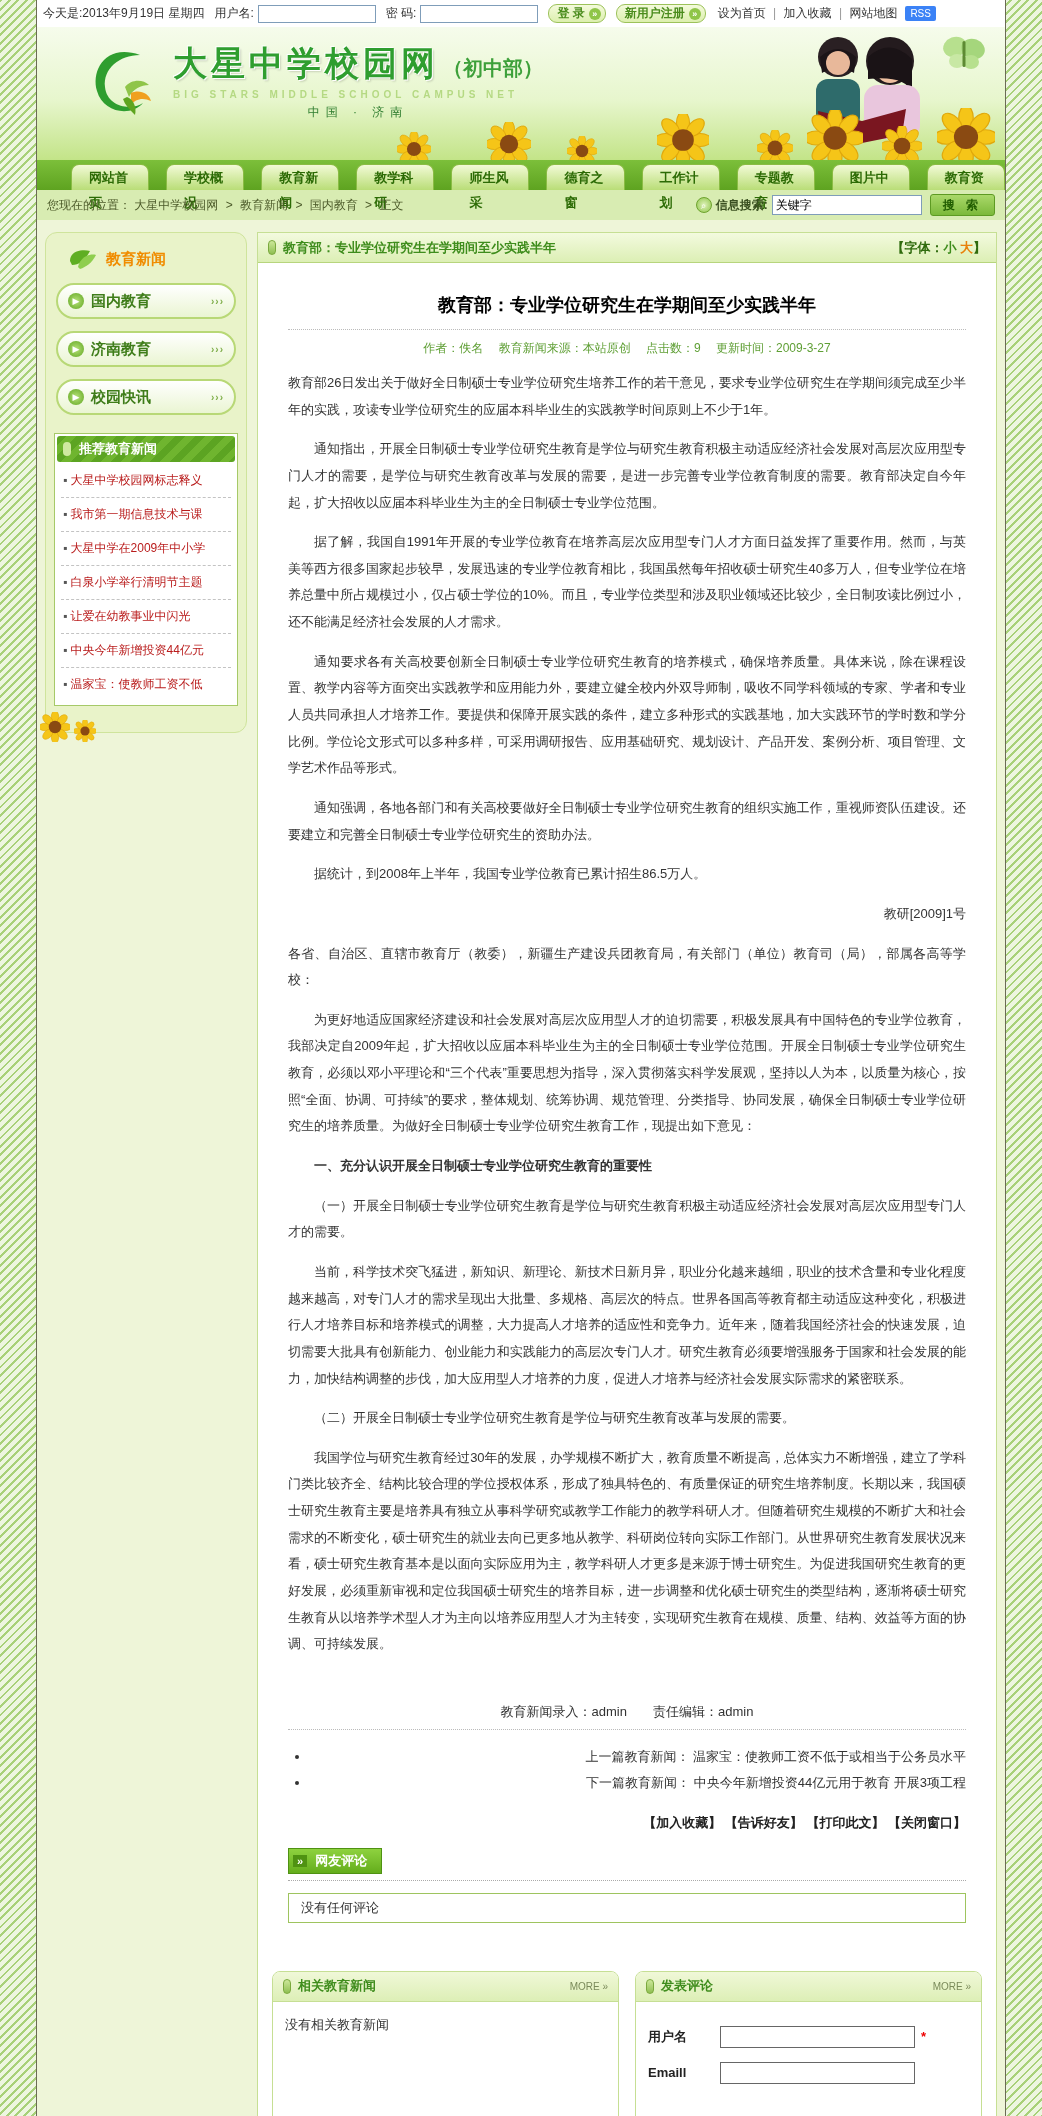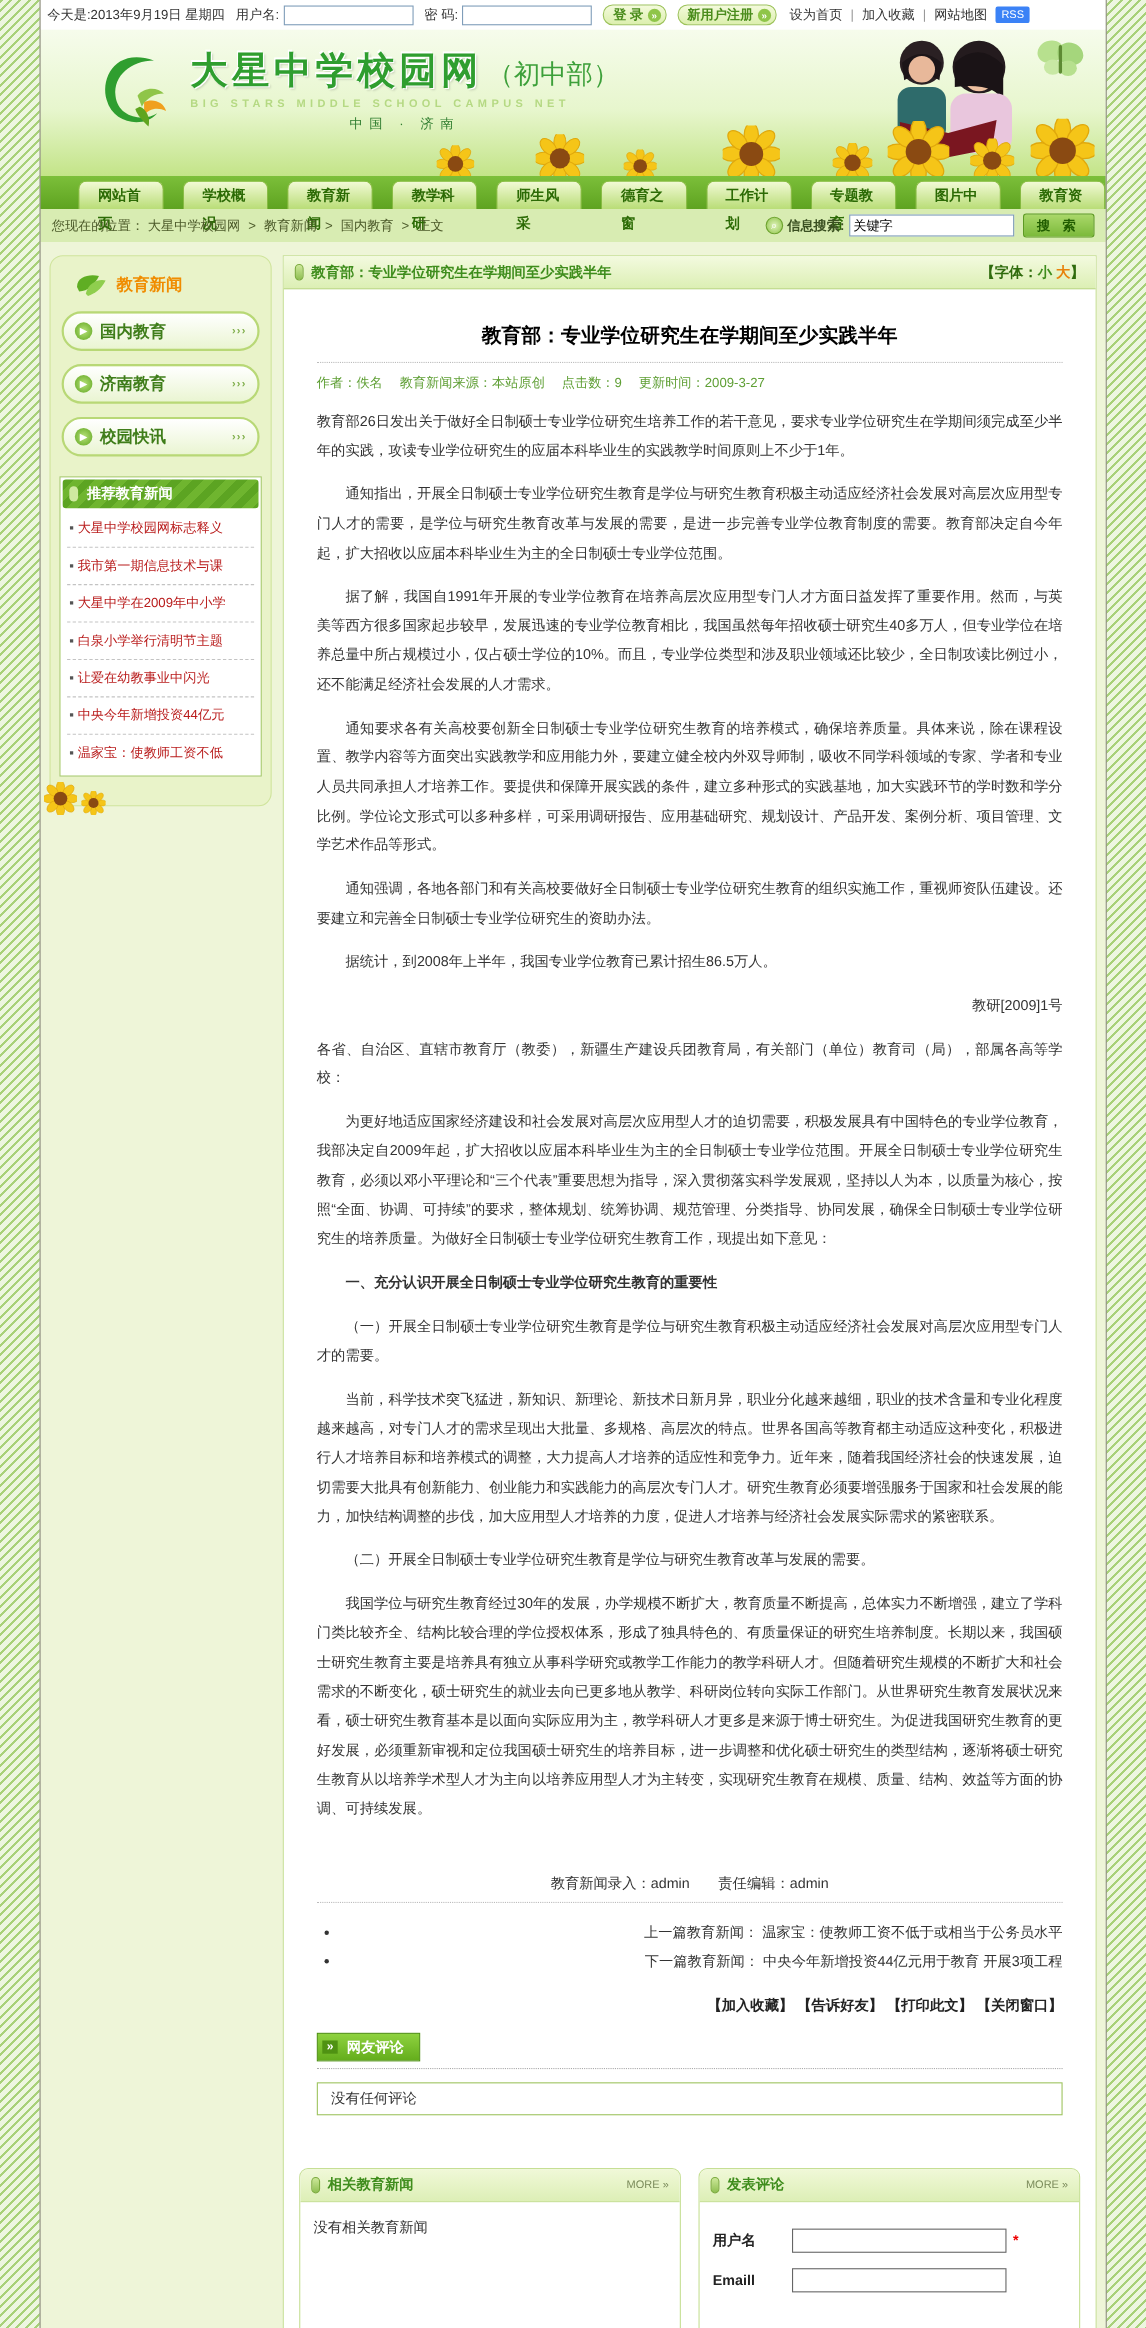--- a/index.html
+++ b/index.html
@@ -20,21 +20,21 @@
   .toplinks span.lnk { cursor:pointer; }
   .toplinks span.sep { color:#999; margin:0 4px; }
   .rssbadge { background:#3b82f6; color:#fff; font-size:10px; font-weight:normal; padding:2px 5px; border-radius:2px; margin-left:8px; cursor:pointer; }
 
   
   .banner { height:133px; position:relative; overflow:hidden; background:linear-gradient(#f6fcec,#e7f6cd 55%,#c3e488); }
   .logo-area { position:absolute; left:48px; top:14px; display:flex; align-items:flex-start; }
   .brandtext { margin-left:14px; }
   .brandline { display:flex; align-items:baseline; }
   .brand-title { font-size:34px; font-weight:bold; color:#2f9e2f; text-shadow:1px 1px 0 #fff,-1px -1px 0 #fff,2px 2px 2px rgba(0,0,0,.15); letter-spacing:4px; }
-  .brand-suffix { font-size:24px; color:#3da03a; font-weight:normal; margin-left:4px; }
+  .brand-suffix { font-size:20px; color:#3da03a; font-weight:bold; margin-left:4px; }
   .brand-sub { font-size:10px; font-weight:bold; color:#b5d983; letter-spacing:4px; margin-top:2px; }
   .brand-loc { text-align:center; font-size:12px; color:#2f7d2f; margin-top:4px; letter-spacing:6px; }
   .flowers { position:absolute; bottom:-6px; left:300px; right:0; height:60px; }
   .flowers svg { position:absolute; bottom:0; }
   .students { position:absolute; right:55px; top:0; }
   .butterfly { position:absolute; right:18px; top:6px; }
 
   
   .nav { height:30px; background:linear-gradient(#7cbf3a,#5ea320); display:flex; align-items:flex-end; padding-left:34px; gap:17px; }
   .tab { height:26px; line-height:25px; padding:0 17px; border:1px solid #8abc44; border-bottom:none; border-radius:8px 8px 0 0; background:linear-gradient(#f2fad6,#b9dd77); color:#2c6b05; font-weight:bold; font-size:13px; cursor:pointer; }
@@ -77,21 +77,21 @@
   .artbar { height:30px; display:flex; align-items:center; padding:0 10px; background:linear-gradient(#f3fadf,#dcefb4); border-bottom:1px solid #b7d57d; }
   .artbar .pill { width:8px; height:15px; border-radius:4px; background:linear-gradient(#cde89a,#8fbf52); border:1px solid #7aa93d; margin-right:7px; }
   .artbar .t { color:#3f8d1d; font-weight:bold; font-size:13px; }
   .fontctl { margin-left:auto; font-size:13px; font-weight:bold; color:#2f6b0d; }
   .fontctl .small { color:#3f8d1d; cursor:pointer; }
   .fontctl .big { color:#e8820c; cursor:pointer; }
 
   .artbody { padding:4px 30px 20px; }
   .arttitle { text-align:center; font-size:18px; font-weight:bold; color:#000; margin:26px 0 12px; }
   .dotline { border:none; border-top:1px dotted #bbb; margin:0 0 10px; }
-  .artmeta { text-align:left; color:#5f9f35; font-size:12px; }
+  .artmeta { text-align:center; color:#5f9f35; font-size:12px; }
   .artbody p { font-size:13px; color:#333; line-height:2.05; text-align:justify; margin:13px 0; text-indent:2em; }
   .artbody p.noind { text-indent:0; }
   .artbody p.bold { font-weight:bold; }
   .artbody p.center { text-align:center; text-indent:0; font-weight:bold; }
   .artbody p.right { text-align:right; text-indent:0; }
   .entryline { text-align:center; font-size:13px; color:#333; margin:45px 0 8px; }
   .pnlist { margin:18px 0 8px 22px; }
   .pnlist li { font-size:13px; color:#333; margin:8px 0; cursor:pointer;text-align:right; }
   .actrow { text-align:right; font-size:13px; font-weight:bold; color:#222; margin:22px 0 16px; }
   .actrow span { cursor:pointer; }

